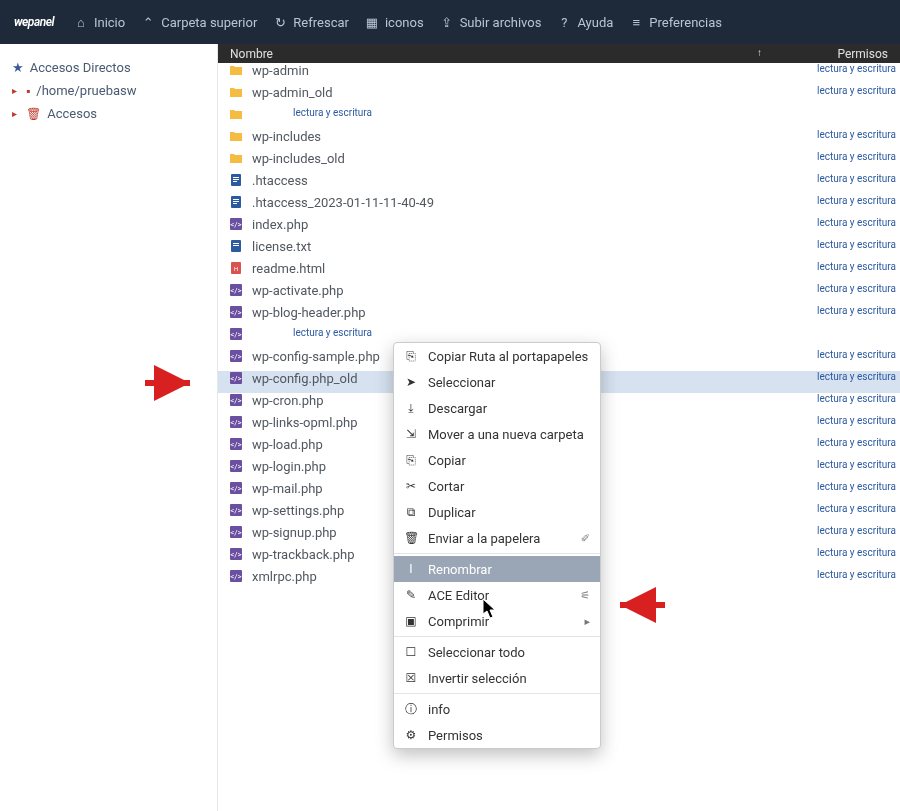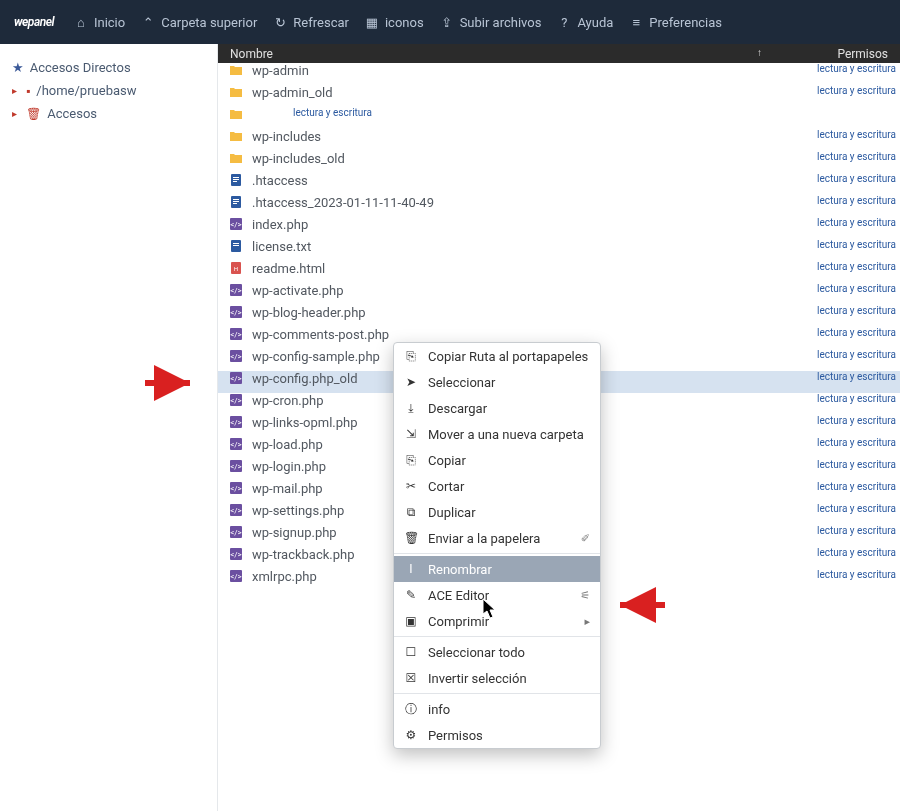--- a/index.html
+++ b/index.html
@@ -224,21 +224,20 @@
           <span class="fname">wp-blog-header.php</span>
           <span class="perms">lectura y escritura</span>
         </div>
         <div class="frow">
           <span class="ico code">
             <svg width="14" height="14">
               <rect x="1" y="1" width="12" height="12" rx="1" fill="#6b4fa0"></rect>
               <text x="7" y="10" font-size="8" fill="#fff" text-anchor="middle">&lt;/&gt;</text>
             </svg>
           </span>
-          <span class="fname">wp-comments-post.php</span>
           <span class="perms">lectura y escritura</span>
         </div>
         <div class="frow">
           <span class="ico code">
             <svg width="14" height="14">
               <rect x="1" y="1" width="12" height="12" rx="1" fill="#6b4fa0"></rect>
               <text x="7" y="10" font-size="8" fill="#fff" text-anchor="middle">&lt;/&gt;</text>
             </svg>
           </span>
           <span class="fname">wp-config-sample.php</span>

